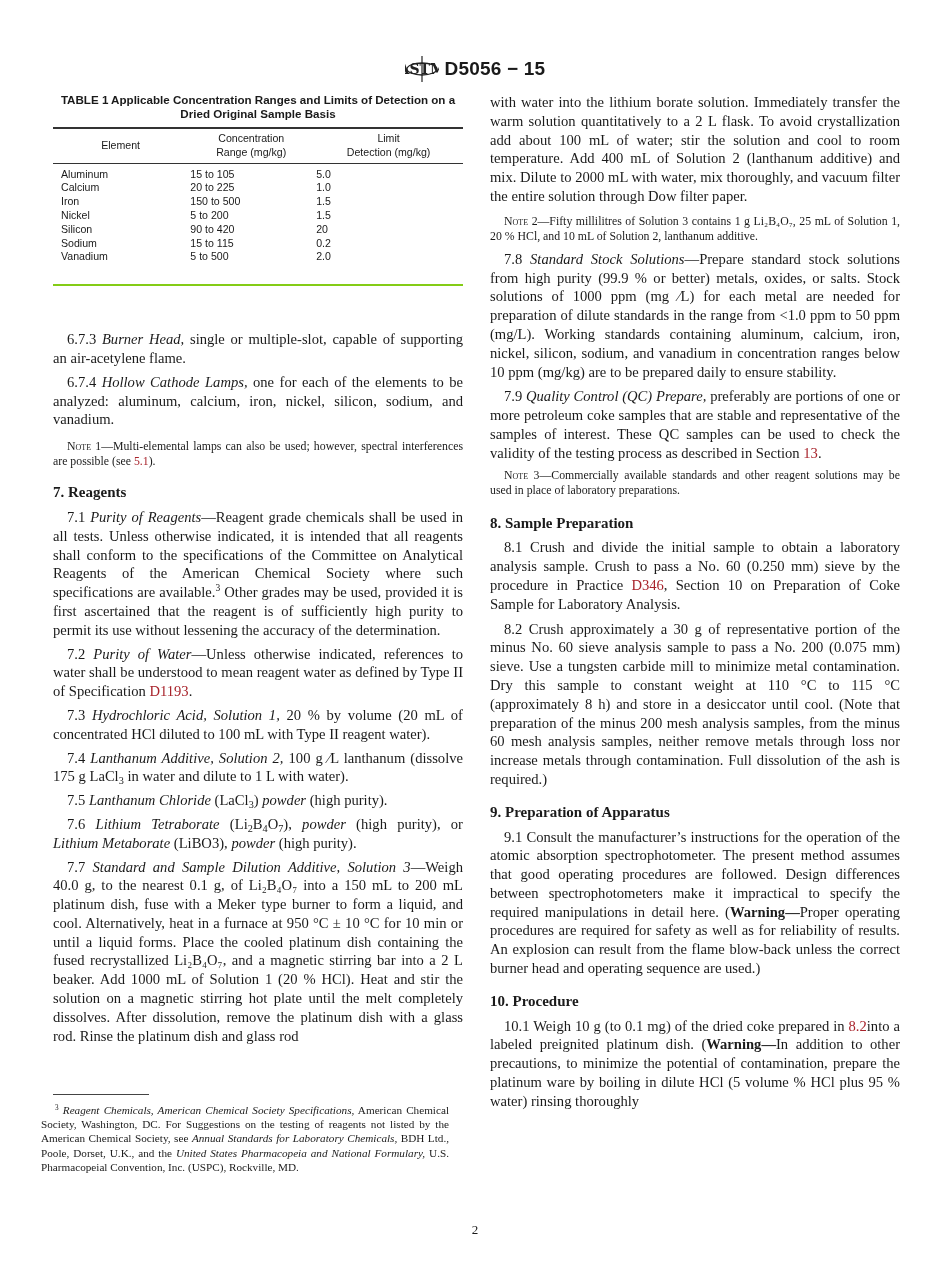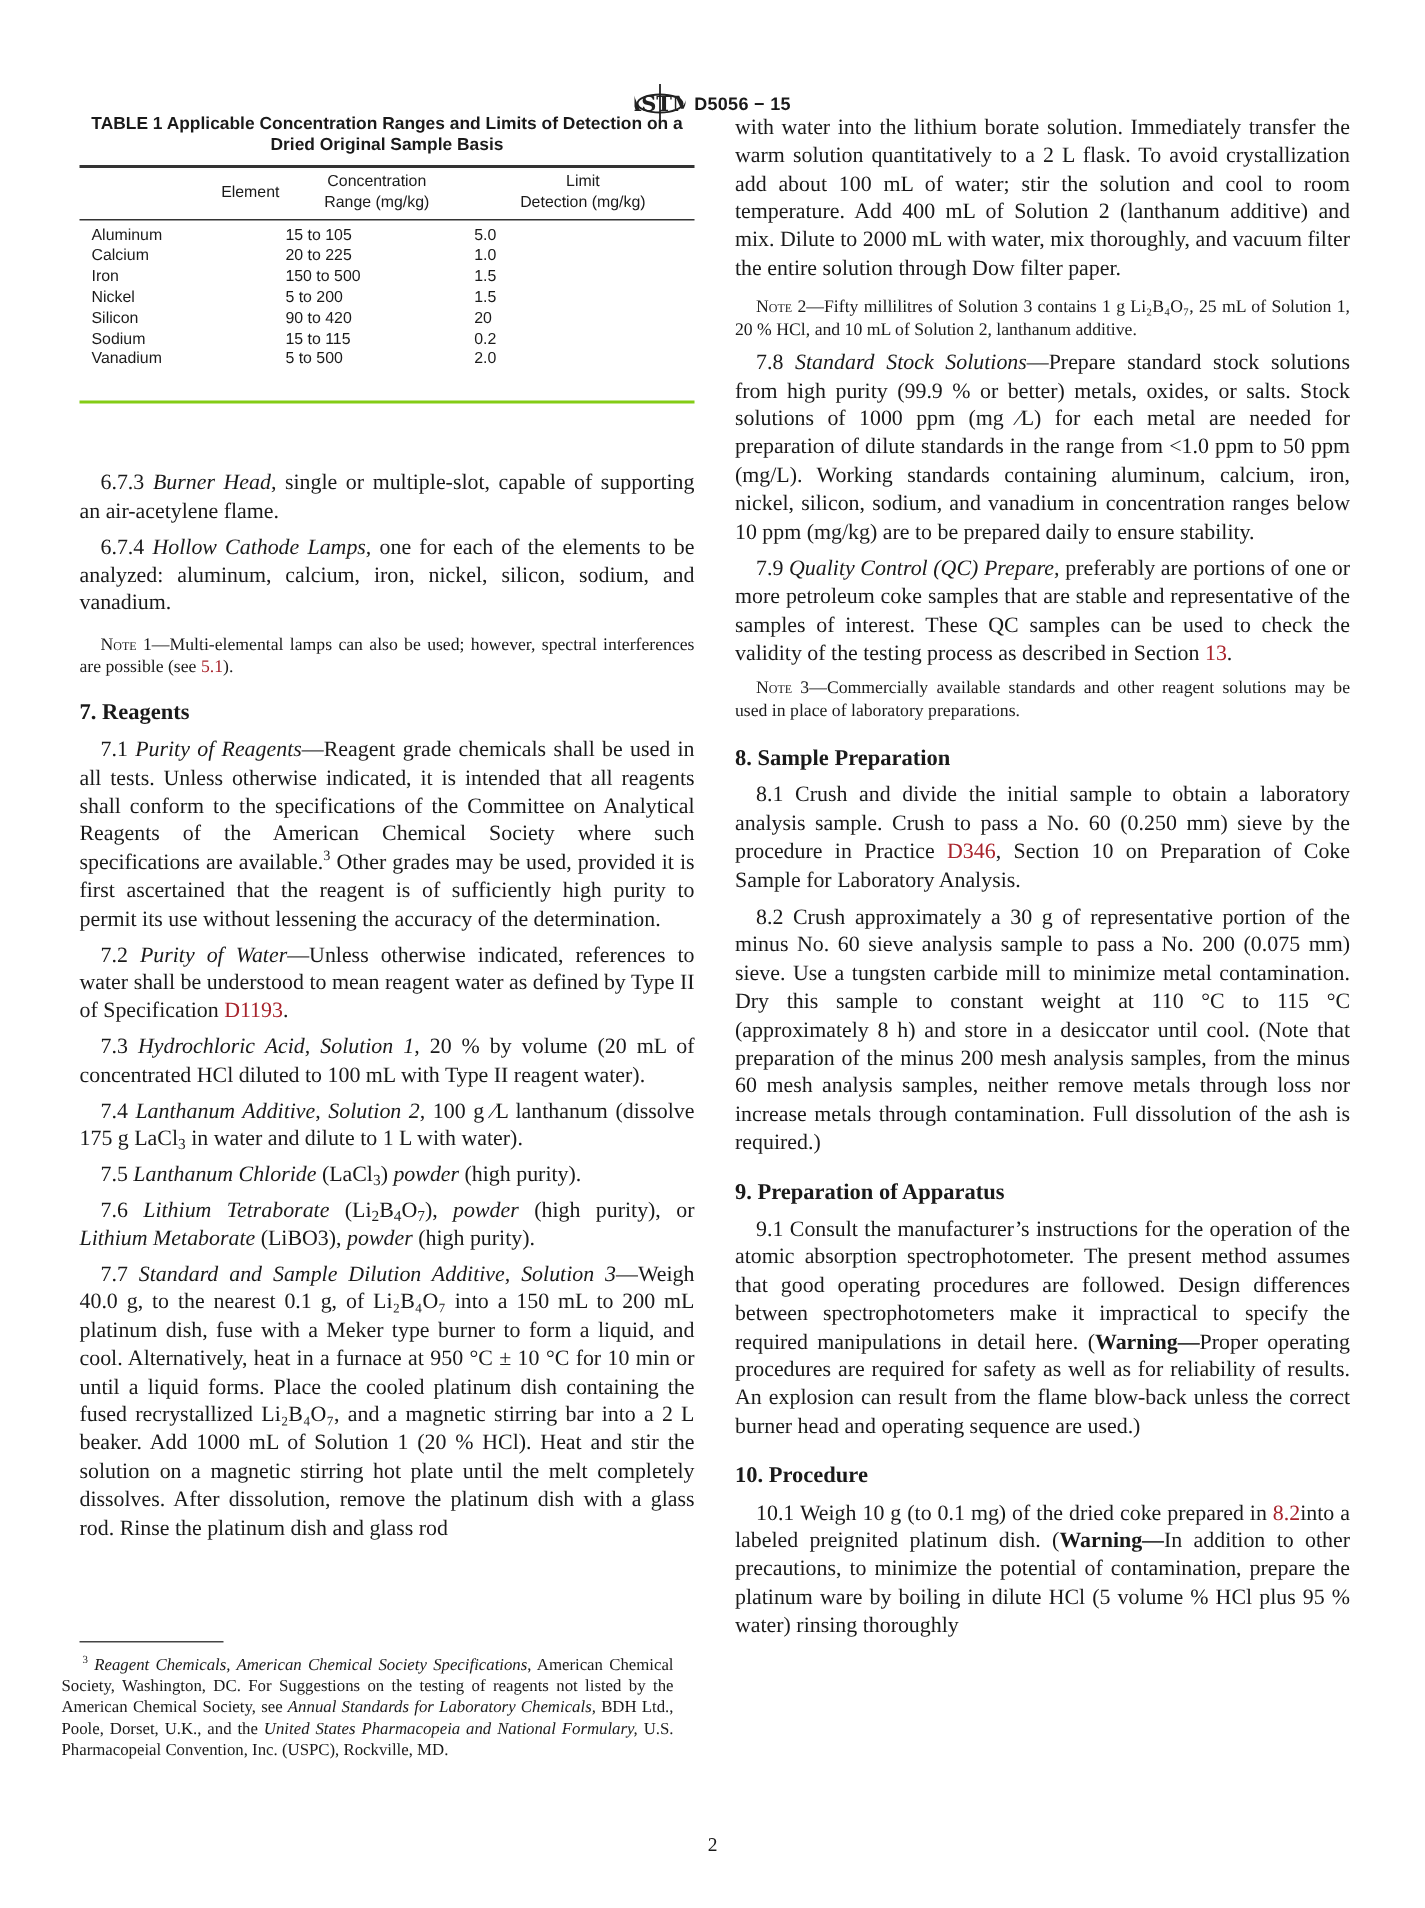--- a/index.html
+++ b/index.html
@@ -1,41 +1,41 @@
 <!DOCTYPE html>
 <html><head>
 <meta charset="utf-8">
 <style>
   html, body { margin:0; padding:0; background:#ffffff; }
   body { width:950px; height:1272px; position:relative; overflow:hidden;
          font-family:"Liberation Serif", "DejaVu Serif", serif; color:#1a1a1a; }
   .header { position:absolute; top:55px; left:0; width:950px; text-align:center; }
   .header-inner { display:inline-flex; align-items:center; gap:6px; }
   .logo { width:34px; height:28px; }
-  .doc-id { font-family:"Liberation Sans", "DejaVu Sans", sans-serif; font-weight:bold; font-size:12px; letter-spacing:0.2px; }
+  .doc-id { font-family:"Liberation Sans", "DejaVu Sans", sans-serif; font-weight:bold; font-size:19px; letter-spacing:0.2px; }
 
-  .col { position:absolute; top:76px; width:410px; font-size:14.6px; line-height:18.8px; text-align:justify; }
+  .col { position:absolute; top:93px; width:410px; font-size:14.6px; line-height:18.8px; text-align:justify; }
   .col-left { left:53px; }
   .col-right { left:490px; }
   p { margin:0; }
   .para { text-indent:14px; margin-bottom:5px; }
   .note { font-size:11.8px; line-height:15px; text-indent:14px; margin-bottom:6px; }
   .sc { font-variant:small-caps; }
   .h { font-weight:bold; font-size:15px; margin:10px 0 6px 0; }
   .link { color:#a8232b; }
   sub { font-size:0.7em; vertical-align:-0.3em; line-height:0; }
   sup { font-size:0.65em; vertical-align:0.6em; line-height:0; }
 
   .tbl-title { font-family:"Liberation Sans", "DejaVu Sans", sans-serif; font-weight:bold; font-size:11.6px; line-height:14px; text-align:center; margin-bottom:6px; }
   table { width:100%; border-collapse:collapse; font-family:"Liberation Sans", "DejaVu Sans", sans-serif; font-size:10.6px; line-height:13.8px; }
   thead tr { border-top:2px solid #333; border-bottom:1px solid #333; }
   tbody tr:last-child td { padding-bottom:20px; }
   tbody { border-bottom:2px solid #84cc16; }
   th { font-weight:normal; padding:3px 2px; text-align:center; }
-  th:first-child { text-align:right; width:33%; }
+  th:first-child { text-align:center; width:33%; }
   td { padding:0 2px; }
   td:first-child { text-align:left; padding-left:8px; }
   tbody tr:first-child td { padding-top:4px; }
 
   .fn-rule { position:absolute; left:53px; top:1094px; width:96px; height:1px; background:#444; }
   .footnote { position:absolute; left:41px; top:1103px; width:408px; font-size:11.2px; line-height:14.2px; text-align:justify; text-indent:14px; }
   .page-num { position:absolute; top:1222px; left:0; width:950px; text-align:center; font-size:13px; }
 </style>
 </head>
 <body>

